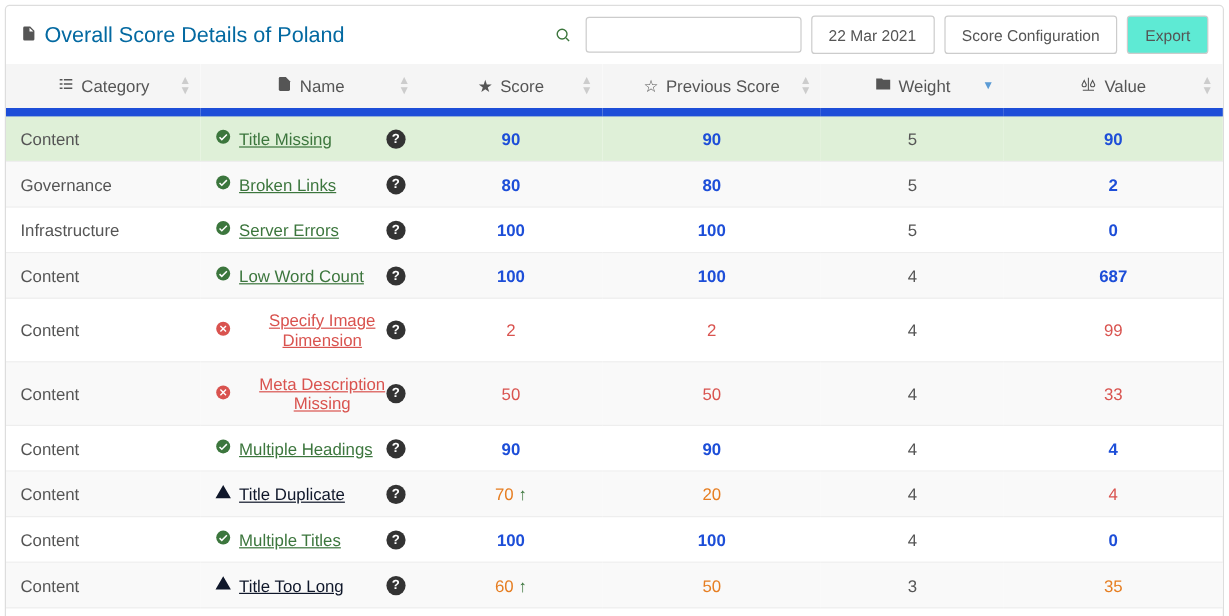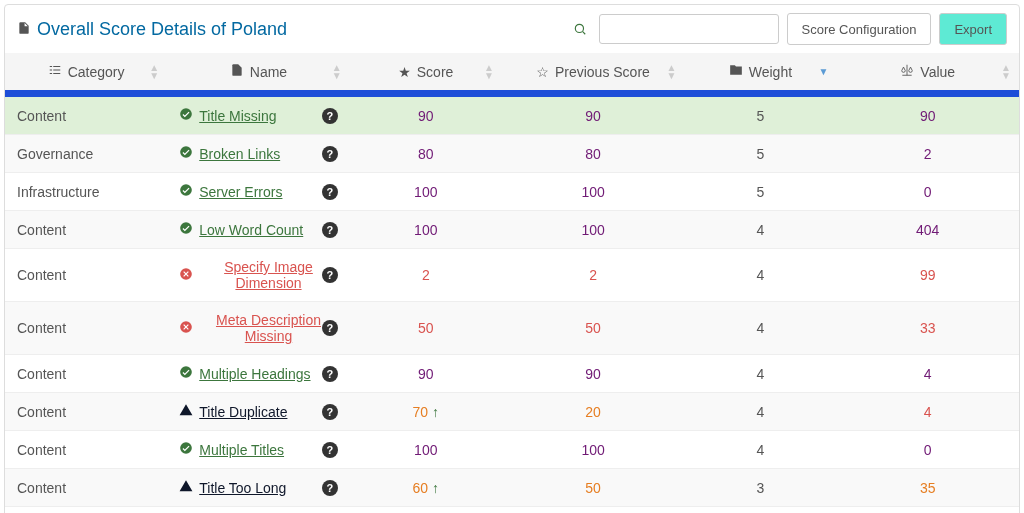--- a/index.html
+++ b/index.html
@@ -94,21 +94,21 @@
   .status-ok { color:#3c763d; }
   .status-warn { color:#0f172a; }
   .status-err { color:#d9534f; }
   .info-icon {
     position:absolute; right:0; top:50%; transform:translateY(-50%);
     width:16px; height:16px; border-radius:50%;
     background:#333; color:#fff; font-size:11px; font-weight:bold;
     display:flex; align-items:center; justify-content:center;
     cursor:pointer;
   }
-  .score-green { color:#701a75; font-weight:400; }
+  .score-green { color:#1d4ed8; font-weight:700; }
   .score-orange { color:#e67e22; font-weight:500; }
   .score-red { color:#d9534f; font-weight:500; }
   .trend-up { color:#3c763d; margin-left:4px; font-weight:bold; }
   .icon-svg { width:14px; height:14px; display:inline-block; }
   .file-icon { color:#555; }
 </style>
 </head>
 <body>
 
 <div class="panel">
@@ -123,20 +123,21 @@
     </div>
     <div class="search-wrap">
       <button class="search-icon-btn">
         <svg class="icon-svg" viewBox="0 0 24 24" fill="none" stroke="currentColor" stroke-width="2">
             <circle cx="11" cy="11" r="7"></circle>
             <line x1="21" y1="21" x2="16.65" y2="16.65"></line>
           </svg>
       </button>
       <input class="search-input" placeholder="" style="">
     </div>
+    <button class="btn">22 Mar 2021</button>
     <button class="btn">Score Configuration</button>
     <button class="btn btn-grey">Export</button>
   </div>
 
   <table>
     <colgroup>
       <col class="col-cat">
         <col class="col-name">
         <col class="col-score">
       <col class="col-prev">
@@ -265,21 +266,21 @@
                   <circle cx="12" cy="12" r="10"></circle>
                   <path fill="#fff" d="M10 14.5l-2.5-2.5-1.5 1.5L10 17.5l8-8-1.5-1.5z"></path>
                 </svg></span>
               <a class="name-link status-ok">Low Word Count</a>
               <span class="info-icon">?</span>
             </div>
           </td>
           <td class="col-score score-green">100</td>
           <td class="col-prev score-green">100</td>
           <td class="col-weight">4</td>
-          <td class="col-value score-green">404</td>
+          <td class="col-value score-green">687</td>
         </tr>
         <tr>
           <td class="col-cat">Content</td>
           <td class="col-name">
             <div class="name-cell">
               <span class="status-err"><svg class="icon-svg" viewBox="0 0 24 24" fill="currentColor">
                   <circle cx="12" cy="12" r="10"></circle>
                   <path stroke="#fff" stroke-width="2" d="M8 8l8 8M16 8l-8 8"></path>
                 </svg></span>
               <a class="name-link status-err">Specify Image Dimension</a>

